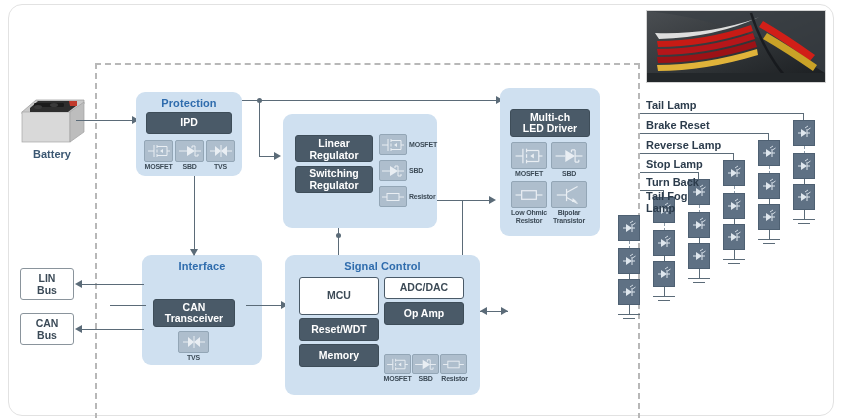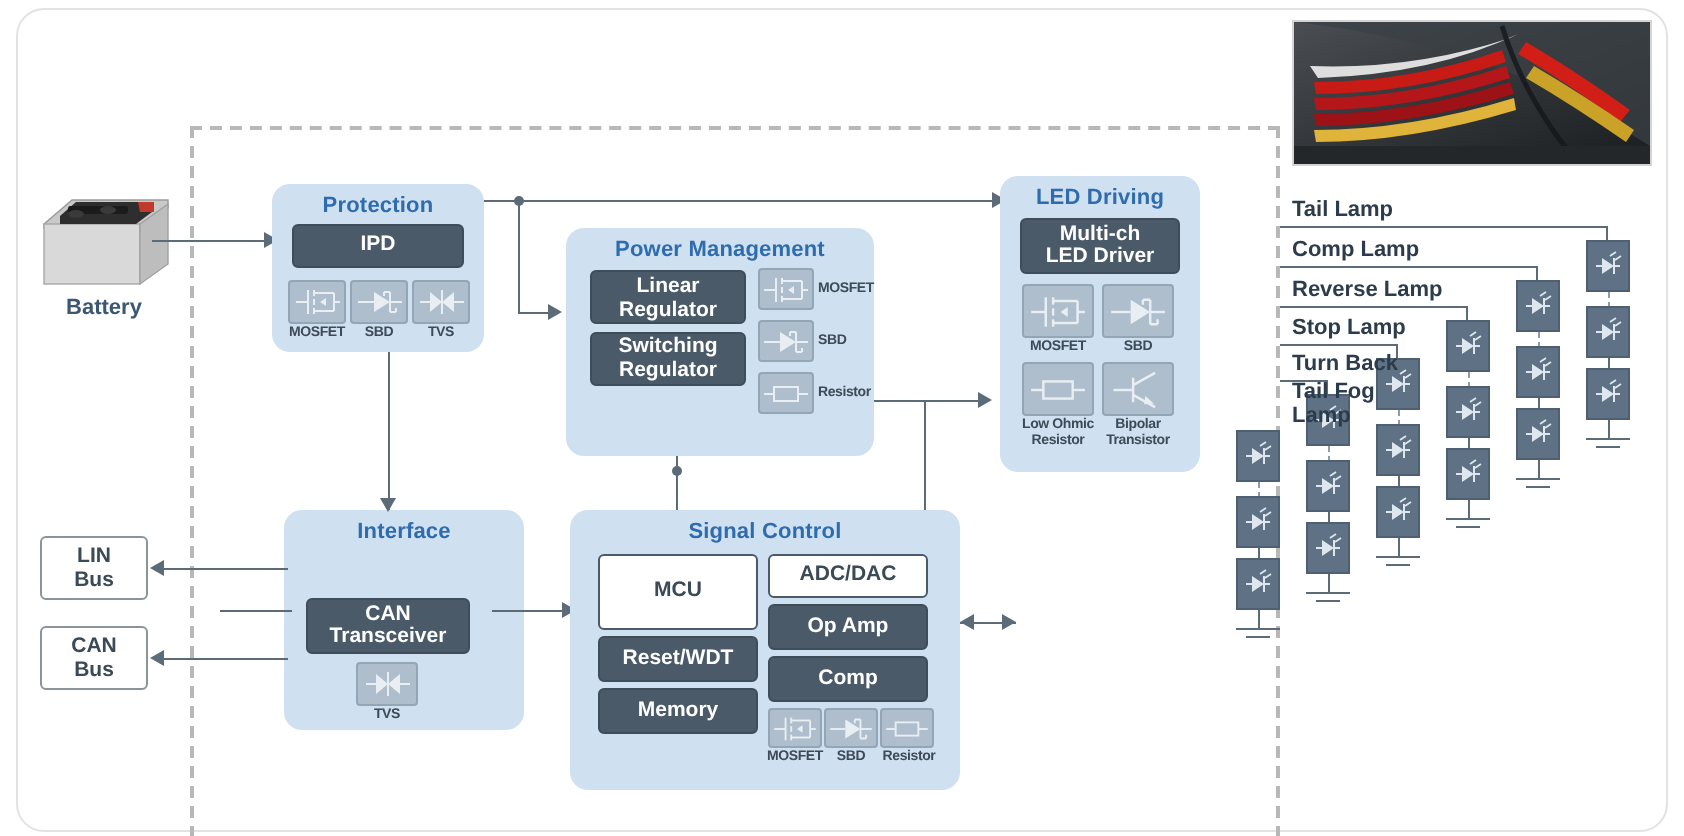--- a/index.html
+++ b/index.html
@@ -234,21 +234,20 @@
   </div>
 
   <div class="hline" style="left:242px; top:100px; width:258px;"></div>
   <div class="dot" style="left:257px; top:98px;"></div>
   <div class="arrow arrow-r" style="left:496px; top:96px;"></div>
   <div class="vline" style="left:259px; top:100px; height:56px;"></div>
   <div class="hline" style="left:259px; top:156px; width:18px;"></div>
   <div class="arrow arrow-r" style="left:274px; top:152px;"></div>
 
   <div class="block" style="left:283px; top:114px; width:154px; height:114px;">
-    <div class="block-title">Power Management</div>
     <div class="dark-box" style="left:12px; top:21px; width:78px; height:27px; flex-direction:column;justify-content:flex-end;">
       <span style="white-space:pre-line;">Linear
 Regulator</span>
     </div>
     <div class="dark-box" style="left:12px; top:52px; width:78px; height:27px; flex-direction:column;">
       <span style="white-space:pre-line;">Switching
 Regulator</span>
     </div>
 
     <div class="symtile" style="left:96px; top:20px; width:28px; height:21px;">
@@ -296,21 +295,20 @@
   <div class="vline" style="left:338px; top:228px; height:40px;"></div>
   <div class="arrow arrow-d" style="left:334px; top:262px;"></div>
   <div class="dot" style="left:336px; top:233px;"></div>
 
   <div class="hline" style="left:437px; top:200px; width:55px;"></div>
   <div class="arrow arrow-r" style="left:489px; top:196px;"></div>
   <div class="vline" style="left:462px; top:200px; height:68px;"></div>
   <div class="arrow arrow-d" style="left:458px; top:262px;"></div>
 
   <div class="block" style="left:500px; top:88px; width:100px; height:148px;">
-    <div class="block-title">LED Driving</div>
     <div class="dark-box" style="left:10px; top:21px; width:80px; height:28px; flex-direction:column;">
       <span style="white-space:pre-line;">Multi-ch
 LED Driver</span>
     </div>
 
     <div class="symtile" style="left:11px; top:54px; width:36px; height:27px;">
       <svg width="30" height="22" viewBox="0 0 24 18">
           <g stroke="#e9eef3" stroke-width="1" fill="none">
         <line x1="1" y1="9" x2="7" y2="9"></line>
             <line x1="7" y1="3" x2="7" y2="15"></line>
@@ -410,21 +408,20 @@
 
   <div class="block" style="left:285px; top:255px; width:195px; height:140px;">
     <div class="block-title">Signal Control</div>
 
     <div class="white-box" style="left:14px; top:22px; width:80px; height:38px;">MCU</div>
     <div class="dark-box" style="left:14px; top:63px; width:80px; height:23px;">Reset/WDT</div>
     <div class="dark-box" style="left:14px; top:89px; width:80px; height:23px;">Memory</div>
 
     <div class="white-box" style="left:99px; top:22px; width:80px; height:22px;">ADC/DAC</div>
     <div class="dark-box" style="left:99px; top:47px; width:80px; height:23px;">Op Amp</div>
-    <div class="dark-box" style="left:99px; top:73px; width:80px; height:23px;">Comp</div>
 
     <div class="symtile" style="left:99px; top:99px; width:27px; height:20px;">
       <svg width="23" height="17" viewBox="0 0 24 18">
           <g stroke="#e9eef3" stroke-width="1" fill="none">
         <line x1="1" y1="9" x2="7" y2="9"></line>
             <line x1="7" y1="3" x2="7" y2="15"></line>
         <line x1="10" y1="3" x2="10" y2="6"></line>
             <line x1="10" y1="7.5" x2="10" y2="10.5"></line>
             <line x1="10" y1="12" x2="10" y2="15"></line>
         <line x1="10" y1="4.5" x2="20" y2="4.5"></line>
@@ -525,21 +522,21 @@
       <line x1="11" y1="4" x2="11" y2="12"></line>
           <line x1="11" y1="8" x2="14" y2="8"></line>
       <path d="M9 3 L12 1 M11.5 5 L14.5 3" stroke-width="0.9"></path>
     </g>
       </svg>
   </div>
   <div class="vline" style="left:804px; top:210px; height:9px;"></div>
   <div class="hline" style="left:793px; top:219px; width:22px;"></div>
   <div class="hline" style="left:798px; top:223px; width:12px;"></div>
 
-  <div class="lamp-label" style="left:646px; top:119px;">Comp Lamp</div>
+  <div class="lamp-label" style="left:646px; top:119px;">Brake Reset</div>
   <div class="hline" style="left:640px; top:133px; width:129px;"></div>
   <div class="vline" style="left:768px; top:133px; height:8px;"></div>
   <div class="led-tile" style="left:758px; top:140px;">
     <svg width="16" height="16" viewBox="0 0 16 16">
         <g stroke="#dfe7ee" stroke-width="1" fill="none">
       <line x1="2" y1="8" x2="5" y2="8"></line>
           <polygon points="5,4 5,12 11,8" fill="#dfe7ee" stroke="none"></polygon>
       <line x1="11" y1="4" x2="11" y2="12"></line>
           <line x1="11" y1="8" x2="14" y2="8"></line>
       <path d="M9 3 L12 1 M11.5 5 L14.5 3" stroke-width="0.9"></path>

